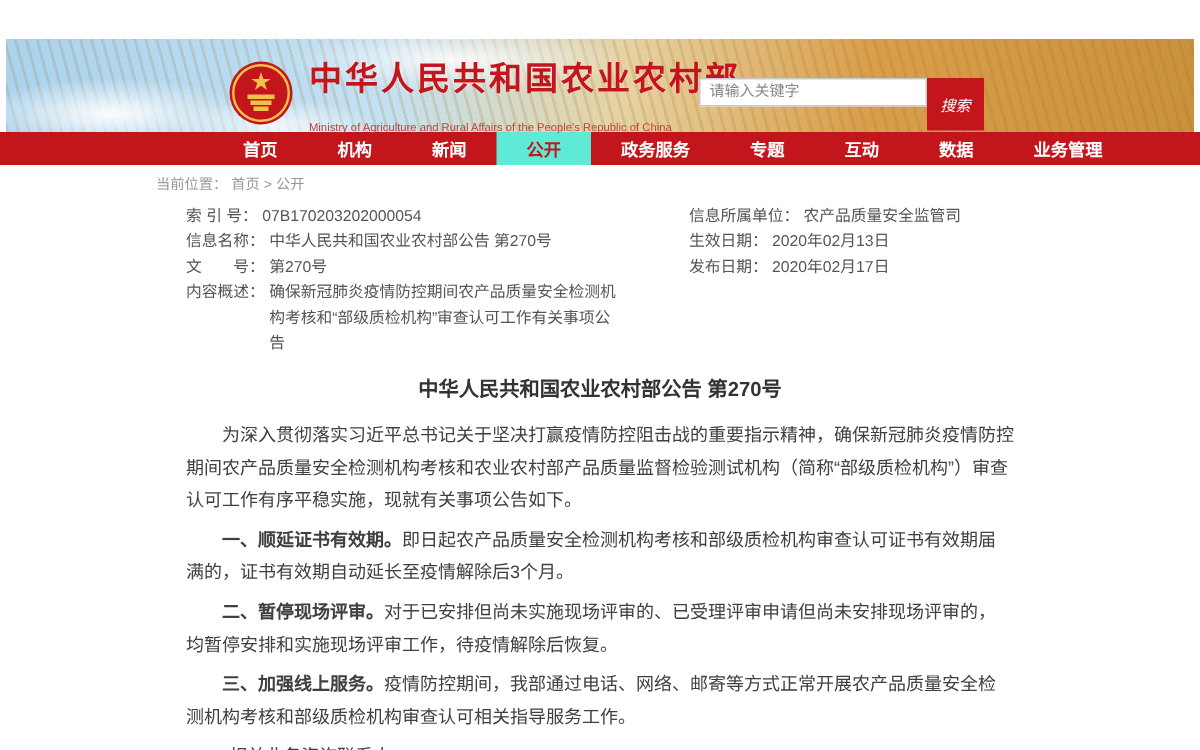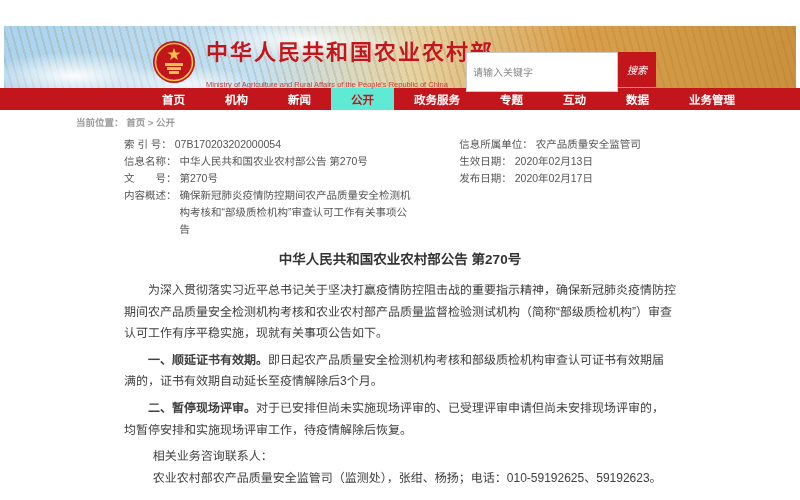--- a/index.html
+++ b/index.html
@@ -16,34 +16,34 @@
       radial-gradient(ellipse 100px 26px at 180px 58px, rgba(255,255,255,.8), rgba(255,255,255,0) 70%),
       repeating-linear-gradient(75deg, rgba(160,110,40,.18) 0 2px, rgba(255,255,255,0) 2px 7px),
       linear-gradient(97deg, #a9d3ee 0%, #c3e1f4 32%, #e6d3a2 52%, #d99f4c 72%, #c9913d 100%);
   }
   .brand { position:absolute; left:148px; top:8px; display:flex; align-items:center; }
   .emblem { width:44px; height:44px; margin-right:10px; flex:0 0 auto; }
   .brand-text .cn { font-size:22px; font-weight:bold; color:#c3161c; letter-spacing:2px;
     text-shadow:0 0 1px rgba(255,255,255,.8); }
   .brand-text .en { font-size:7.5px; color:#c3413d; margin-top:14px; }
   .search-box { position:absolute; right:140px; top:26px; display:flex; }
-  .search-box input { width:152px; height:40px; border:1px solid #c9c9c9; background:#fff;
+  .search-box input { width:152px; height:19px; border:1px solid #c9c9c9; background:#fff;
     font-size:10px; padding:0 6px; color:#333; outline:none; }
   .search-box input::placeholder { color:#888; }
   .search-box button { width:38px; height:35px; border:none; background:#c3161c; color:#fff;
     font-size:10px; cursor:pointer;font-style:italic; }
 
   
   .nav { height:22px; background:#c3161c; display:flex; align-items:stretch; padding-left:142px; }
   .nav-item { color:#fff; font-size:11.5px; font-weight:bold; display:flex; align-items:center;
     padding:0 20px; cursor:pointer; }
   .nav-item.active { background:#5eead4; color:#c3161c; }
 
   
-  .breadcrumb { margin:5px 0 0 76px; font-size:9.5px; color:#999;font-weight:bold; }
+  .breadcrumb { margin:5px 0 0 104px; font-size:9.5px; color:#999; }
   .breadcrumb .path { color:#999; cursor:pointer; }
 
   
   .meta { width:552px; margin:7px auto 0; display:flex; font-size:10.5px; color:#555; }
   .meta-col-left { width:57%; }
   .meta-col-right { width:43%;margin-left:48px; }
   .meta-row { display:flex; line-height:17px; }
   .meta-label { flex:0 0 auto; white-space:pre; }
   .meta-value { flex:1 1 auto; }
 
@@ -138,17 +138,20 @@
   <div class="article-title">中华人民共和国农业农村部公告 第270号</div>
 
   <p class="para">为深入贯彻落实习近平总书记关于坚决打赢疫情防控阻击战的重要指示精神，确保新冠肺炎疫情防控期间农产品质量安全检测机构考核和农业农村部产品质量监督检验测试机构（简称“部级质检机构”）审查认可工作有序平稳实施，现就有关事项公告如下。</p>
 
   <p class="para">
     <span class="lead">一、顺延证书有效期。</span><span>即日起农产品质量安全检测机构考核和部级质检机构审查认可证书有效期届满的，证书有效期自动延长至疫情解除后3个月。</span>
   </p>
   <p class="para">
     <span class="lead">二、暂停现场评审。</span><span>对于已安排但尚未实施现场评审的、已受理评审申请但尚未安排现场评审的，均暂停安排和实施现场评审工作，待疫情解除后恢复。</span>
   </p>
+  <p class="para">
+    <span class="lead">三、加强线上服务。</span><span>疫情防控期间，我部通过电话、网络、邮寄等方式正常开展农产品质量安全检测机构考核和部级质检机构审查认可相关指导服务工作。</span>
+  </p>
 
   <p class="contact-heading">相关业务咨询联系人：</p>
   <p class="contact-line">农业农村部农产品质量安全监管司（监测处），张绀、杨扬；电话：010-59192625、59192623。</p>
 
 </div>
 
 </body></html>

